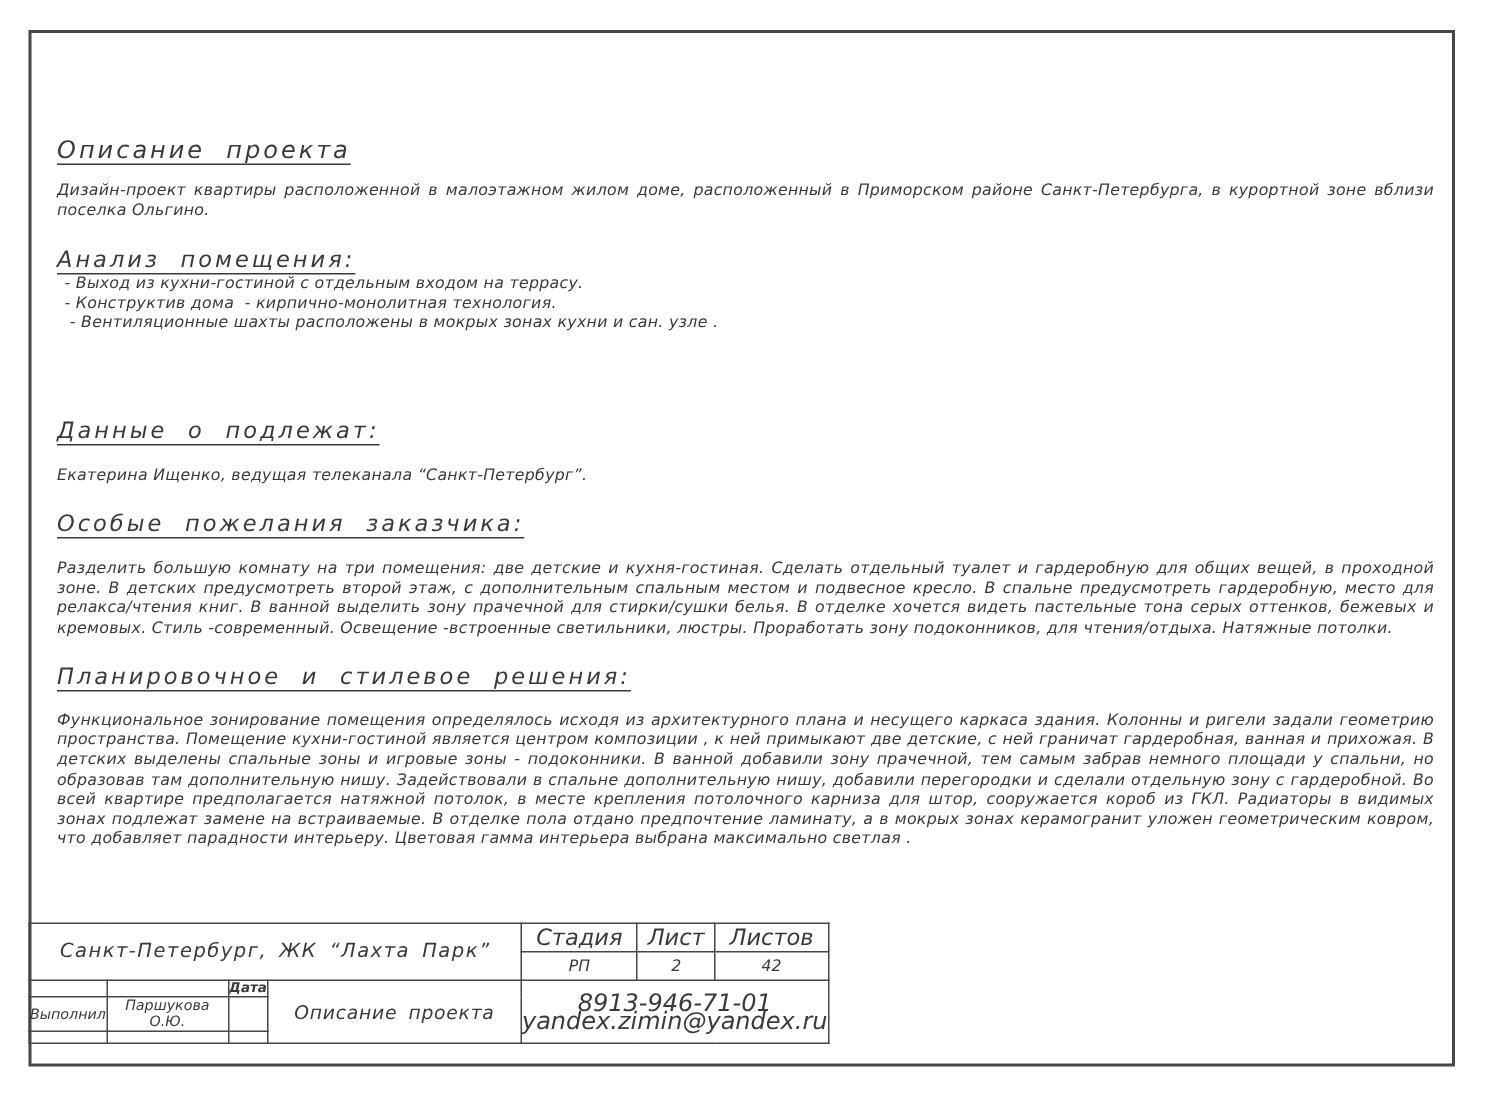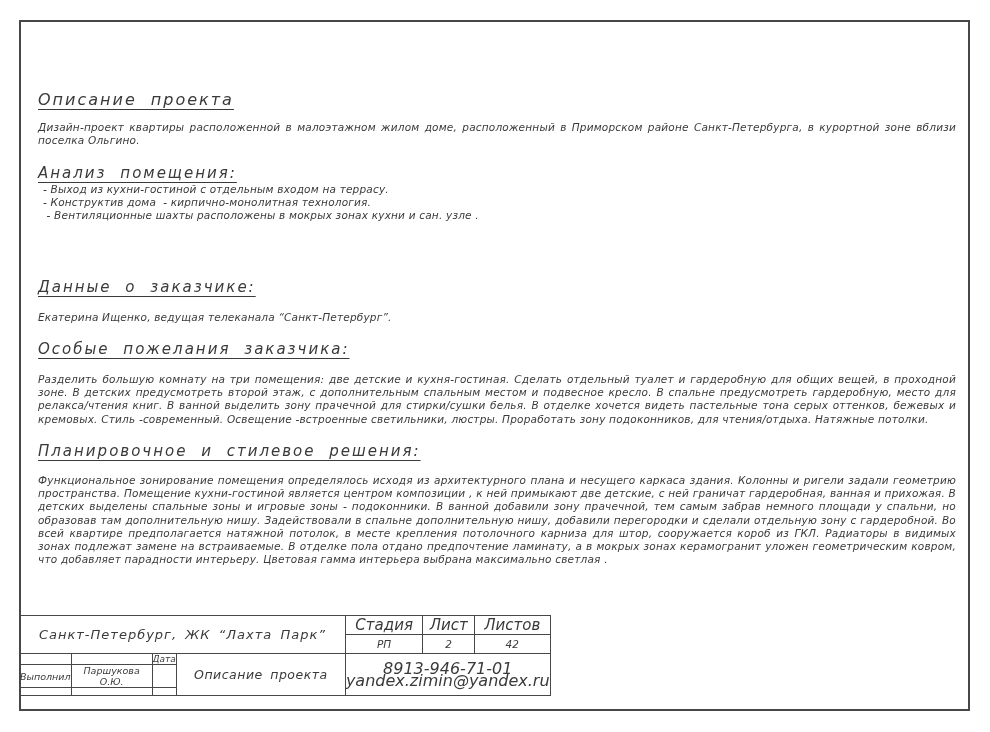--- a/index.html
+++ b/index.html
@@ -56,42 +56,42 @@
     border: 1.5px solid #474747;
     text-align: center;
     vertical-align: middle;
     overflow: hidden;
     padding: 0;
   }
   .stamp .project { font-size: 13px; letter-spacing: 1px; word-spacing: 3px; }
   .stamp .hdr     { font-size: 15px; }
   .stamp .val     { font-size: 10.5px; }
   .stamp .small   { font-size: 9.5px; }
-  .stamp .date    { font-size: 9px; }
+  .stamp .date    { font-size: 9px; font-weight: bold; }
   .stamp .doctitle{ font-size: 12.5px; letter-spacing: 0.5px; word-spacing: 3px; }
   .stamp .contact { font-size: 16px; line-height: 12px; font-style: italic; }
 </style>
 </head>
 <body>
 
 <div class="page-border"></div>
 
 <div class="doc-text doc-heading h1" style="top:90px">Описание проекта</div>
 
 <div class="doc-text doc-para" style="top:121px">Дизайн-проект квартиры расположенной в малоэтажном жилом доме, расположенный в Приморском районе Санкт-Петербурга, в курортной зоне вблизи поселка Ольгино.</div>
 
 <div class="doc-text doc-heading" style="top:164px">Анализ помещения:</div>
 
 <div class="doc-text doc-list" style="top:183px">
   <div class="li">- Выход из кухни-гостиной с отдельным входом на террасу.</div>
   <div class="li">- Конструктив дома  - кирпично-монолитная технология.</div>
   <div class="li"> - Вентиляционные шахты расположены в мокрых зонах кухни и сан. узле .</div>
 </div>
 
-<div class="doc-text doc-heading" style="top:278px">Данные о заказчике:</div>
+<div class="doc-text doc-heading" style="top:278px">Данные о подлежат:</div>
 
 <div class="doc-text doc-para" style="top:311px">Екатерина Ищенко, ведущая телеканала “Санкт-Петербург”.</div>
 
 <div class="doc-text doc-heading" style="top:340px">Особые пожелания заказчика:</div>
 
 <div class="doc-text doc-para" style="top:373px">Разделить большую комнату на три помещения: две детские и кухня-гостиная. Сделать отдельный туалет и гардеробную для общих вещей, в проходной зоне. В детских предусмотреть второй этаж, с дополнительным спальным местом и подвесное кресло. В спальне предусмотреть гардеробную, место для релакса/чтения книг. В ванной выделить зону прачечной для стирки/сушки белья. В отделке хочется видеть пастельные тона серых оттенков, бежевых и кремовых. Стиль -современный. Освещение -встроенные светильники, люстры. Проработать зону подоконников, для чтения/отдыха. Натяжные потолки.</div>
 
 <div class="doc-text doc-heading" style="top:442px">Планировочное и стилевое решения:</div>
 
 <div class="doc-text doc-para" style="top:474px">Функциональное зонирование помещения определялось исходя из архитектурного плана и несущего  каркаса здания. Колонны и ригели задали геометрию пространства. Помещение кухни-гостиной является центром композиции , к ней примыкают две детские, с ней граничат гардеробная, ванная и прихожая. В детских выделены спальные зоны и игровые зоны - подоконники. В ванной добавили зону прачечной, тем самым забрав немного площади у спальни, но образовав там дополнительную нишу. Задействовали в спальне дополнительную нишу, добавили перегородки и сделали отдельную зону с гардеробной. Во всей квартире предполагается натяжной потолок, в месте крепления потолочного карниза для штор, сооружается короб из ГКЛ. Радиаторы в видимых зонах подлежат замене на встраиваемые. В отделке пола отдано предпочтение ламинату, а в мокрых зонах керамогранит уложен геометрическим ковром, что добавляет парадности интерьеру. Цветовая гамма интерьера выбрана максимально светлая .</div>

